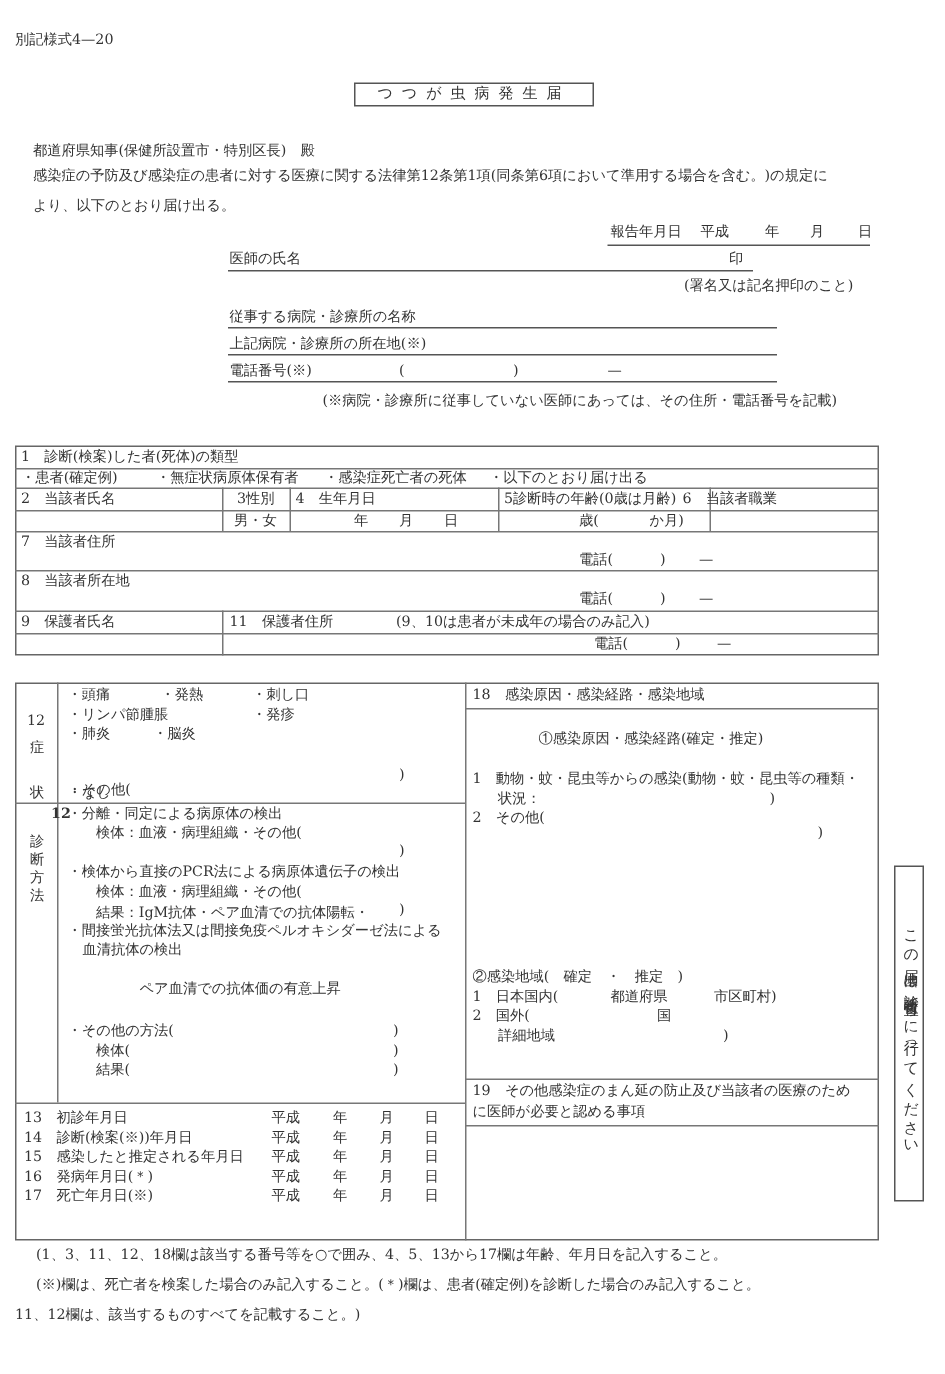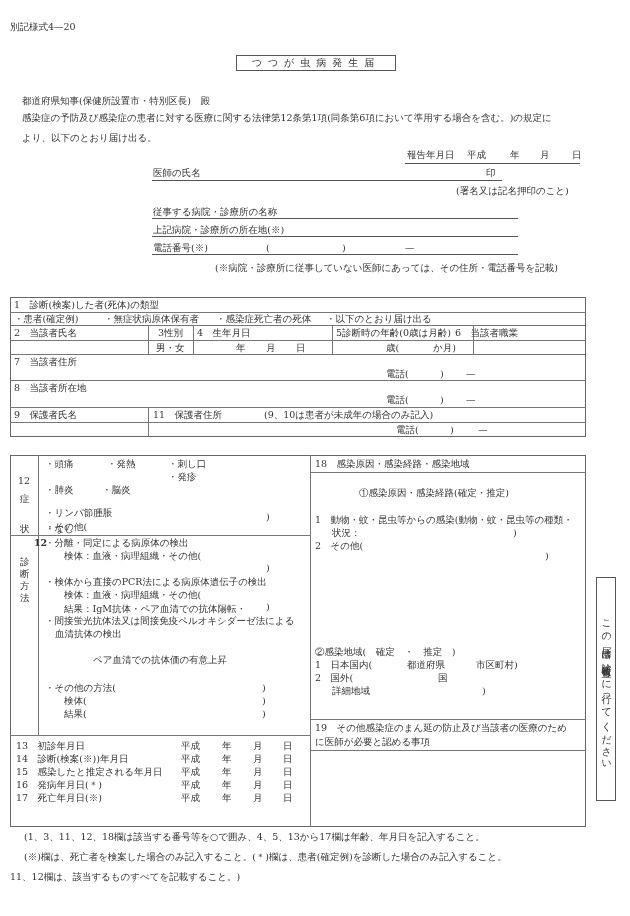--- a/index.html
+++ b/index.html
@@ -104,21 +104,21 @@
 <div class="hl" style="left:310px;top:472px;width:276px;"></div>
 <div class="hl" style="left:310px;top:719px;width:276px;"></div>
 <div class="hl" style="left:310px;top:750px;width:276px;"></div>
 
 <div class="abs" style="left:18px;top:476px;">12</div>
 <div class="abs" style="left:20px;top:494px;">症</div>
 <div class="abs" style="left:20px;top:524px;">状</div>
 <div class="abs" style="left:45px;top:459px;">・頭痛</div>
 <div class="abs" style="left:107px;top:459px;">・発熱</div>
 <div class="abs" style="left:168px;top:459px;">・刺し口</div>
-<div class="abs" style="left:45px;top:472px;margin-top:36px;">・リンパ節腫脹</div>
+<div class="abs" style="left:45px;top:472px;">・リンパ節腫脹</div>
 <div class="abs" style="left:168px;top:472px;">・発疹</div>
 <div class="abs" style="left:45px;top:485px;">・肺炎</div>
 <div class="abs" style="left:102px;top:485px;">・脳炎</div>
 <div class="abs" style="left:45px;top:498px;margin-top:24px;">・その他(</div>
 <div class="abs" style="left:266px;top:512px;">)</div>
 <div class="abs" style="left:45px;top:524px;">・なし</div>
 
 <div class="abs" style="left:34px;top:538px;font-weight:bold;">12</div>
 <div class="abs" style="left:20px;top:557px;">診</div>
 <div class="abs" style="left:20px;top:569px;">断</div>

